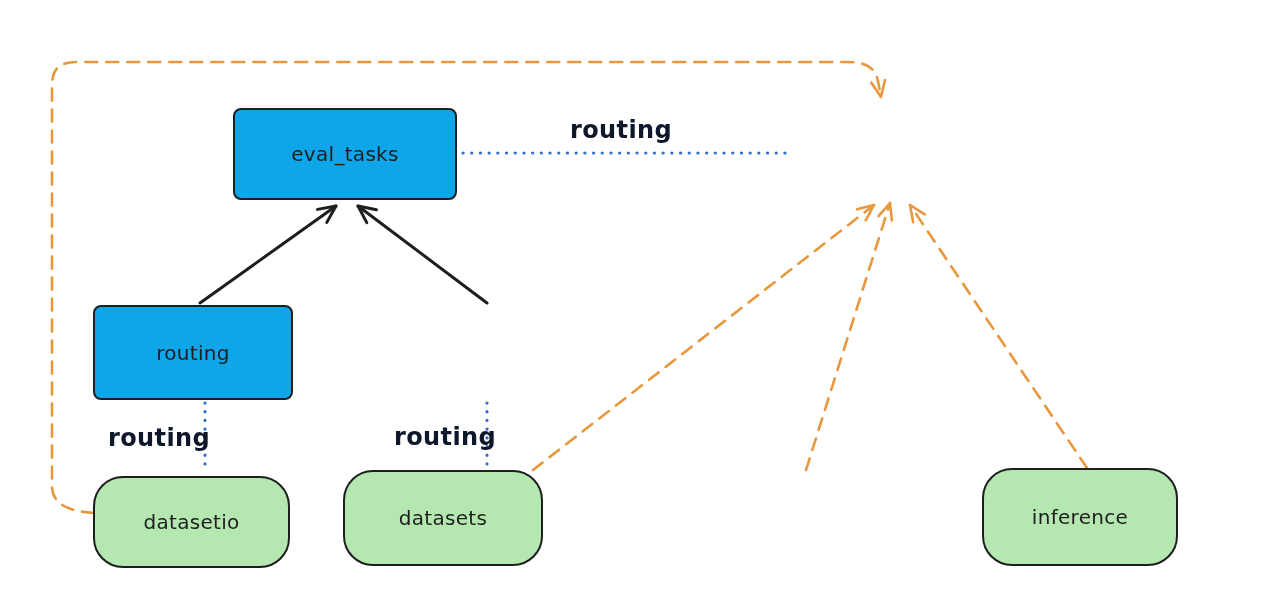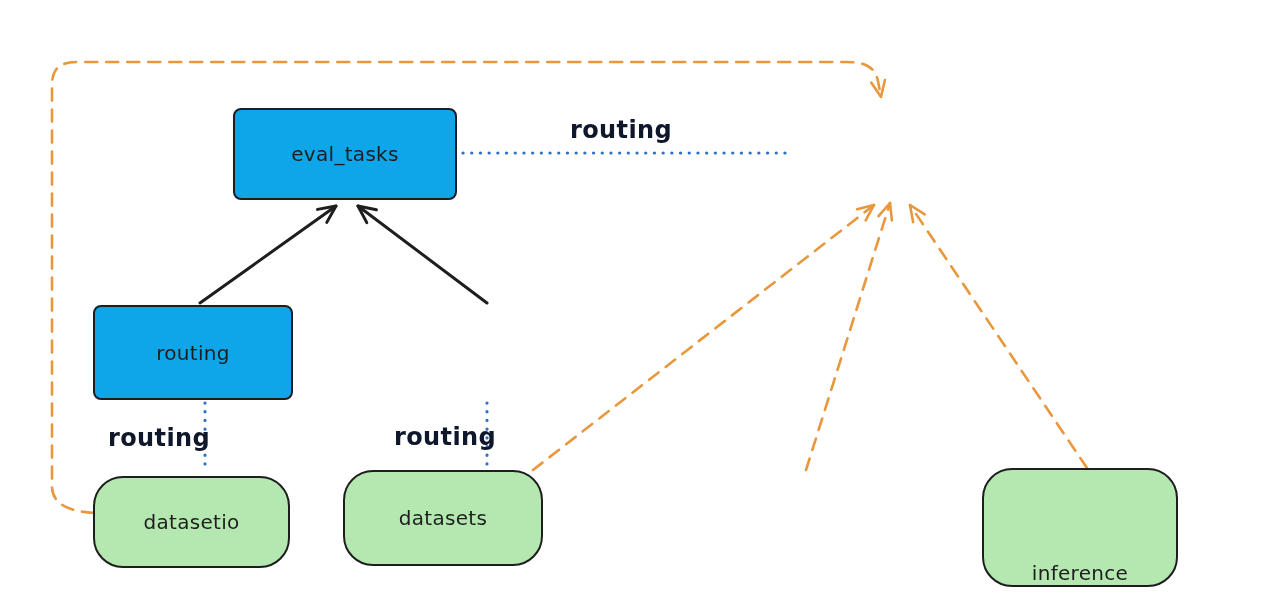--- a/index.html
+++ b/index.html
@@ -34,21 +34,21 @@
   .node-blue  { background: #0ea5e9; border-radius: 8px; }
   .node-green { background: #b5e8b1; }
 
   #n-eval_tasks        { left: 233px; top: 108px; width: 224px; height: 92px; }
   #n-eval              { left: 787px; top: 104px; width: 228px; height: 94px; }
   #n-datasets          { left:  93px; top: 305px; width: 200px; height: 95px; }
   #n-scoring_functions { left: 380px; top: 307px; width: 232px; height: 92px; }
   #n-datasetio         { left:  93px; top: 476px; width: 197px; height: 92px; }
   #n-scoring           { left: 343px; top: 470px; width: 200px; height: 96px; }
   #n-agents            { left: 705px; top: 470px; width: 200px; height: 97px; }
-  #n-inference         { left: 982px; top: 468px; width: 196px; height: 119px; align-items: flex-end; }
+  #n-inference         { left: 982px; top: 468px; width: 196px; height: 98px; }
 
   .edge-label {
     position: absolute;
     font-size: 24px;
     color: #0f172a;
     font-weight: 600;
     letter-spacing: 0.4px;
     z-index: 3;
     white-space: nowrap;
   }

